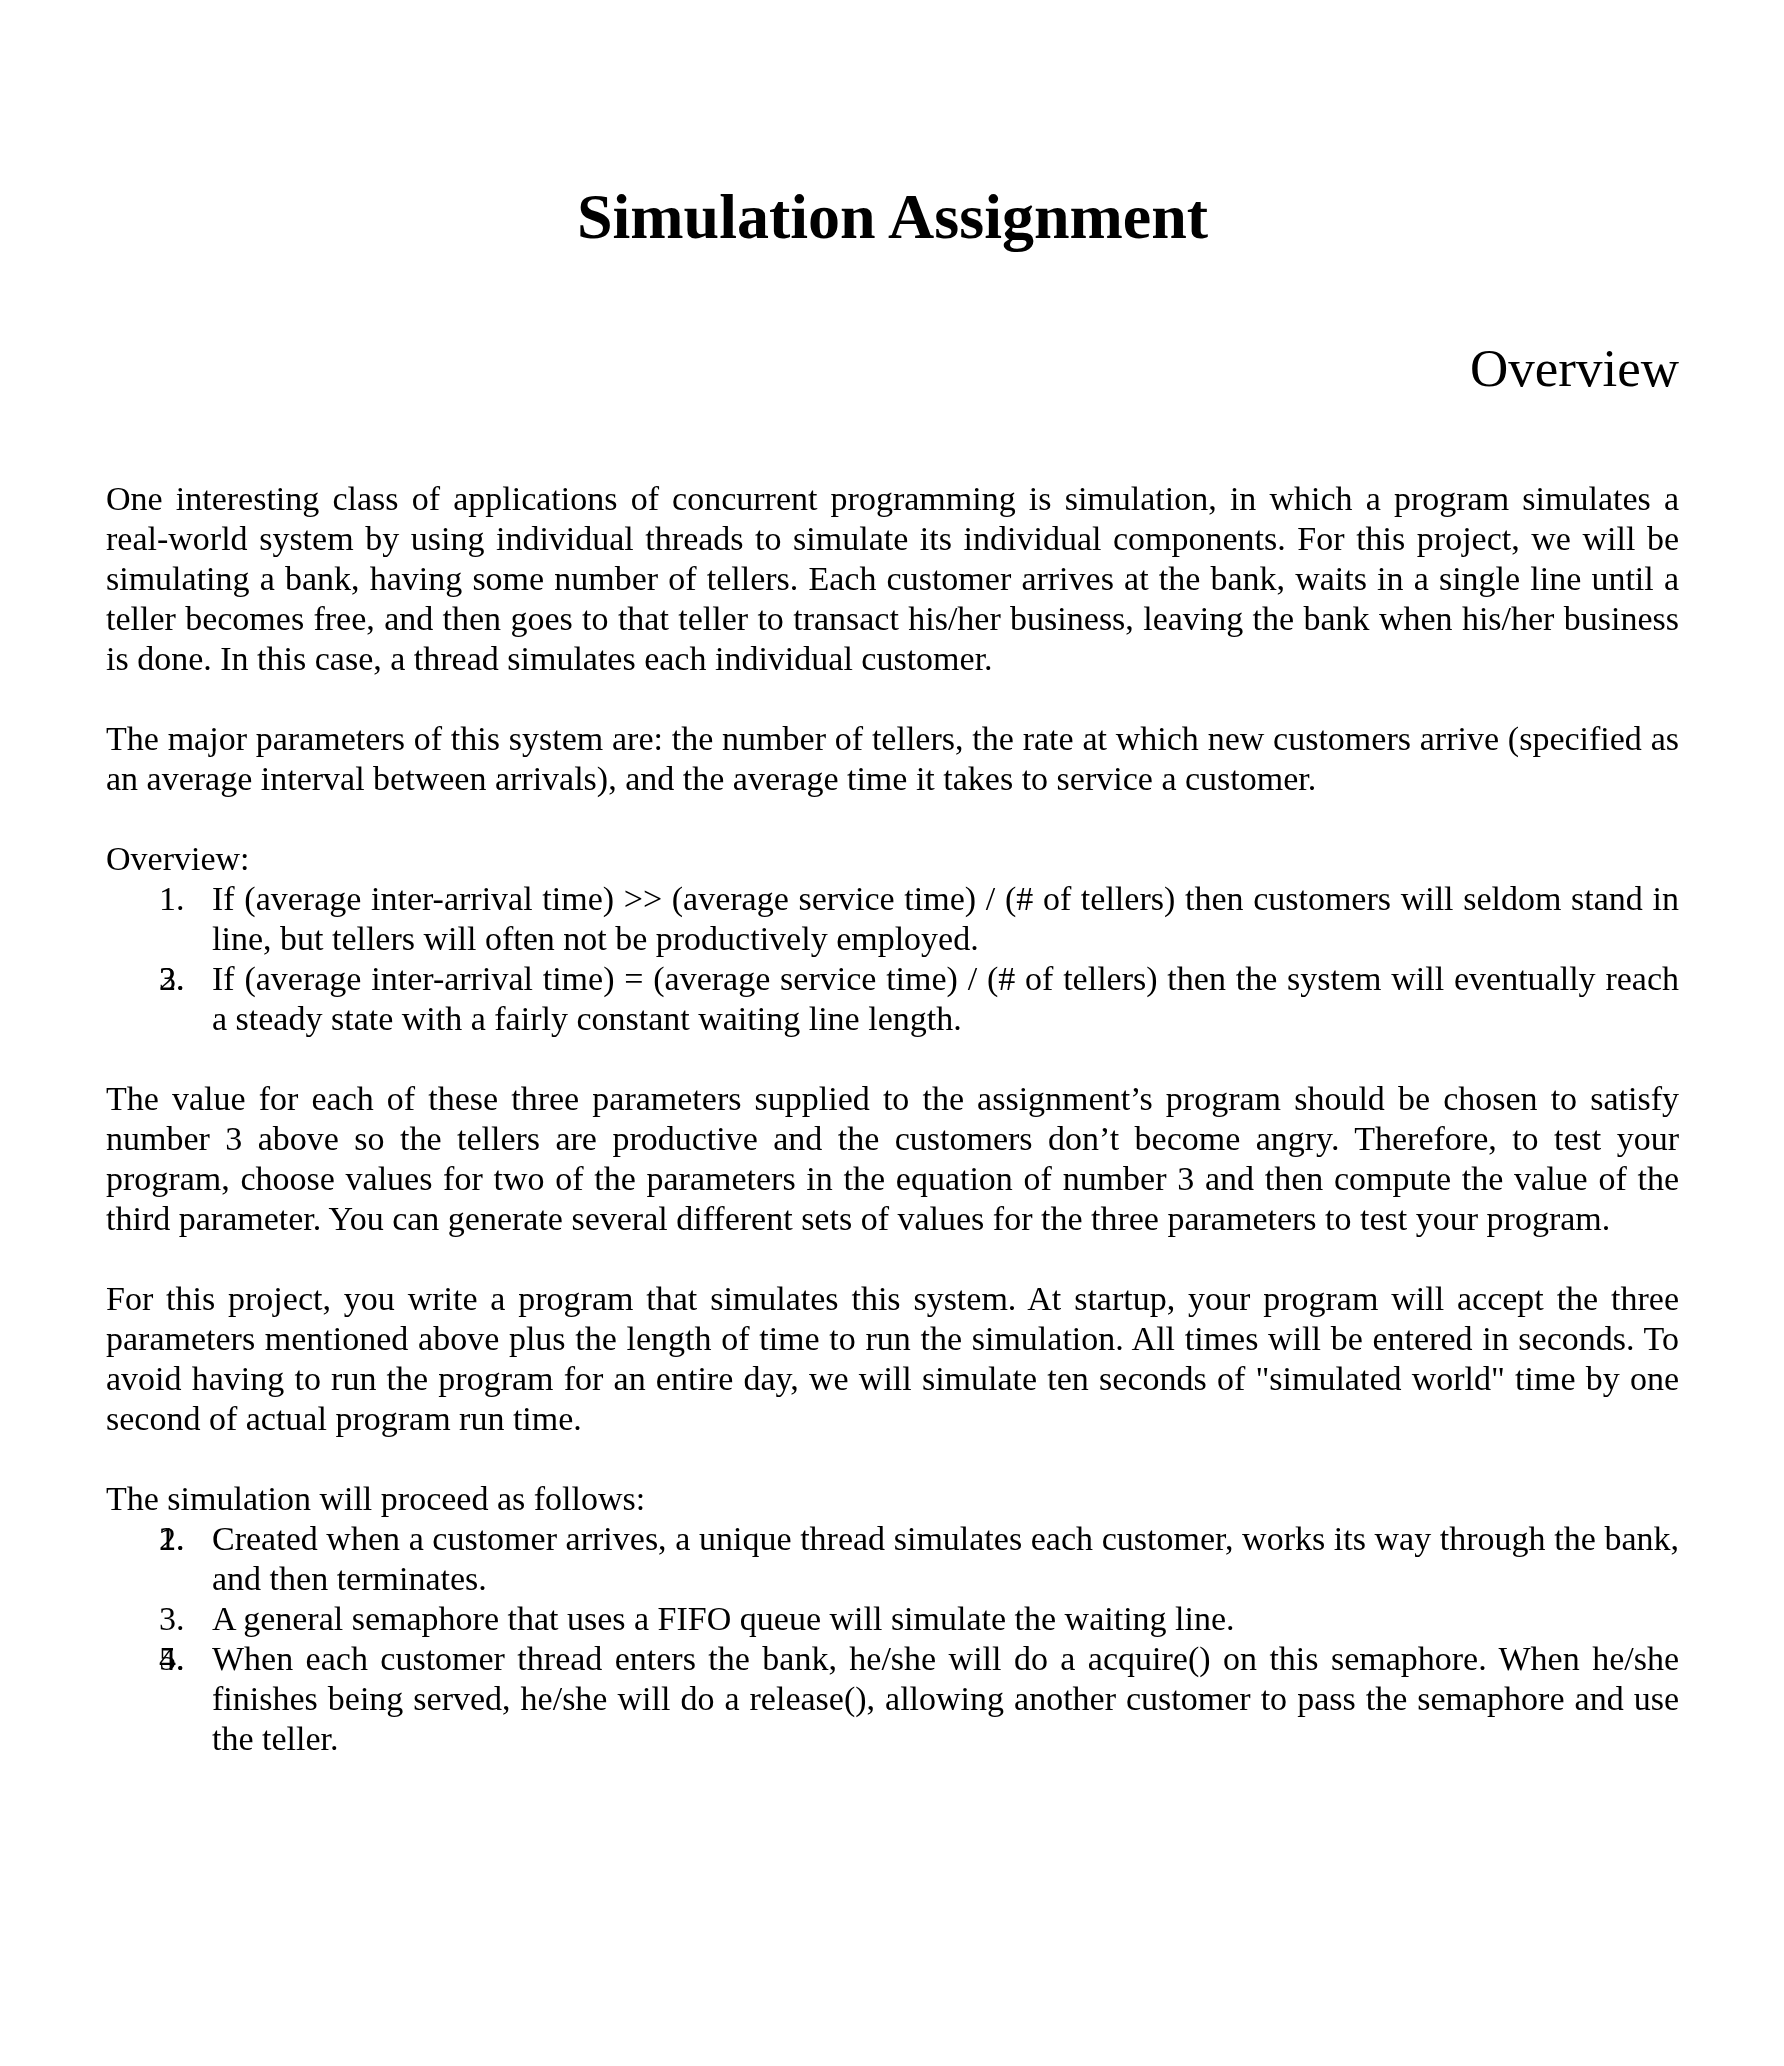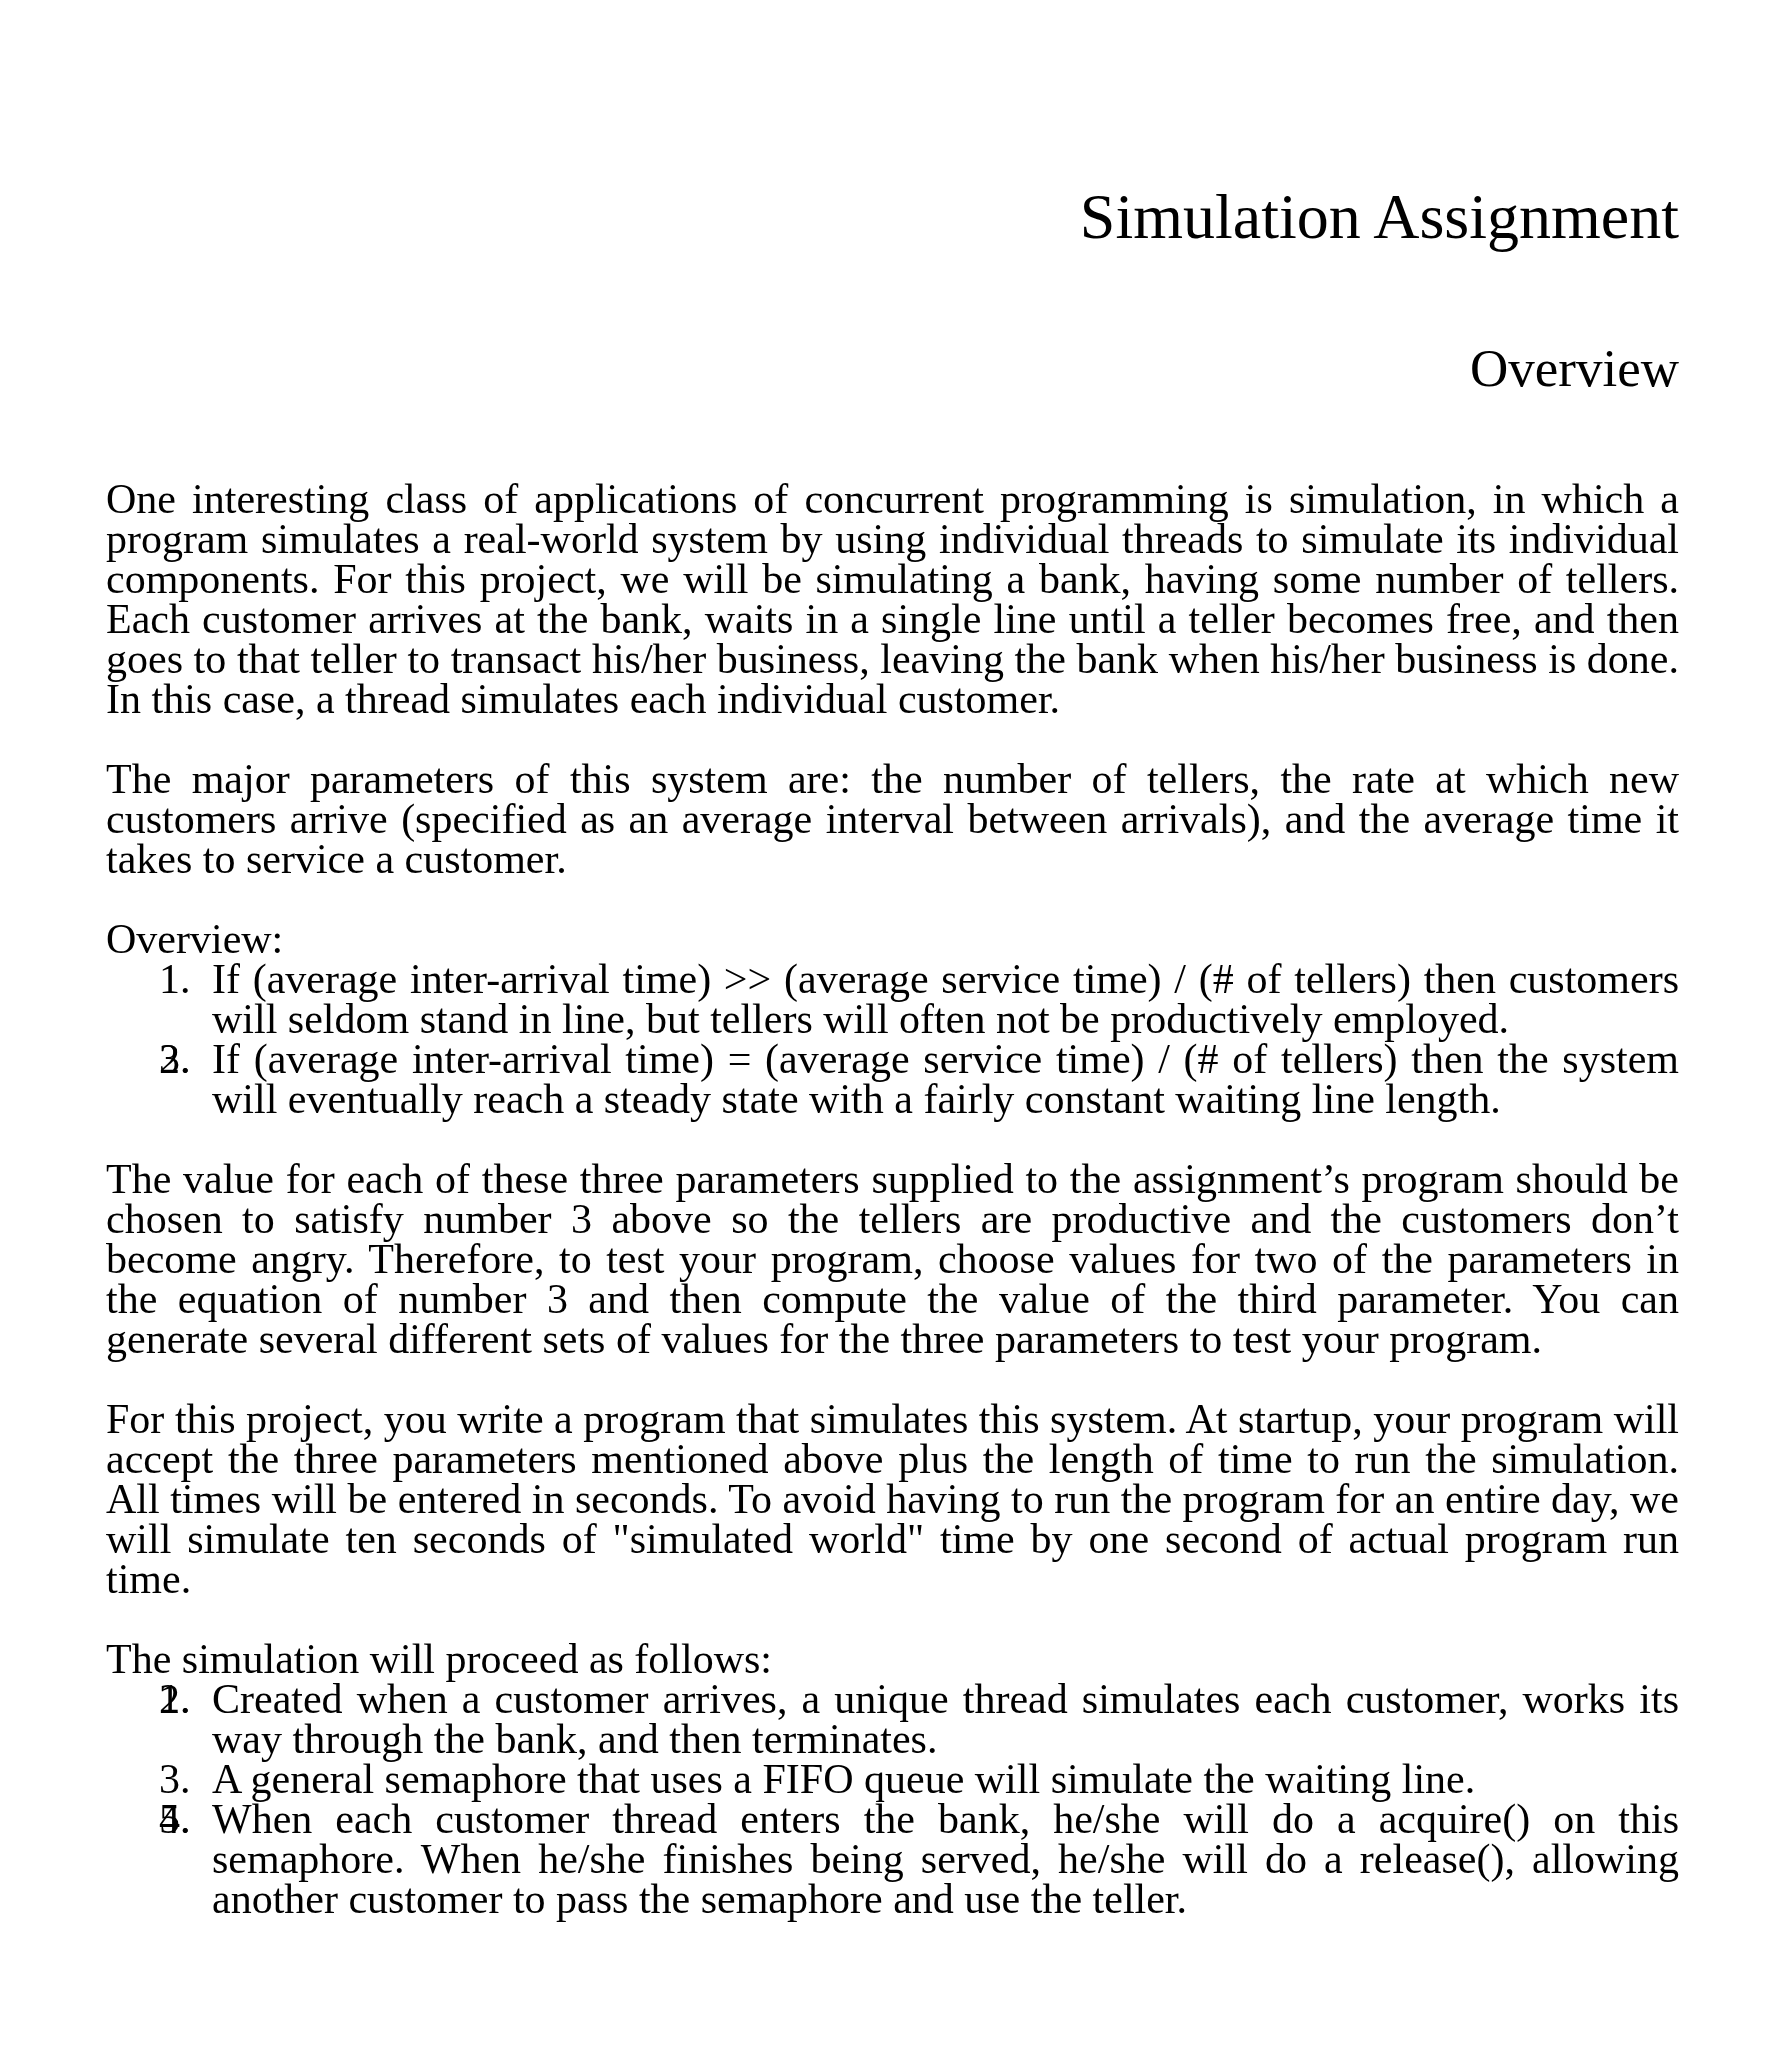--- a/index.html
+++ b/index.html
@@ -19,43 +19,43 @@
       position: absolute;
       left: 106px;
       top: 0;
       width: 1573px;
     }
     .doc-title {
       position: absolute;
       left: 0;
       width: 1573px;
       top: 180px;
-      text-align: right;
+      text-align: center;
       font-size: 64px;
       line-height: 74px;
       margin: 0;
-      font-weight: normal;
+      font-weight: bold;
     }
     .doc-subtitle {
       position: absolute;
       left: 0;
       width: 1573px;
       top: 337px;
       text-align: right;
       font-size: 53px;
       line-height: 62px;
       margin: 0;
       font-weight: normal;
     }
     .body-text {
       position: absolute;
       left: 0;
       width: 1573px;
       top: 479px;
-      font-size: 42px;
+      font-size: 34px;
       line-height: 40px;
     }
     p {
       margin: 0 0 40px 0;
       text-align: justify;
     }
     p.tight {
       margin-bottom: 0;
     }
     ol {

